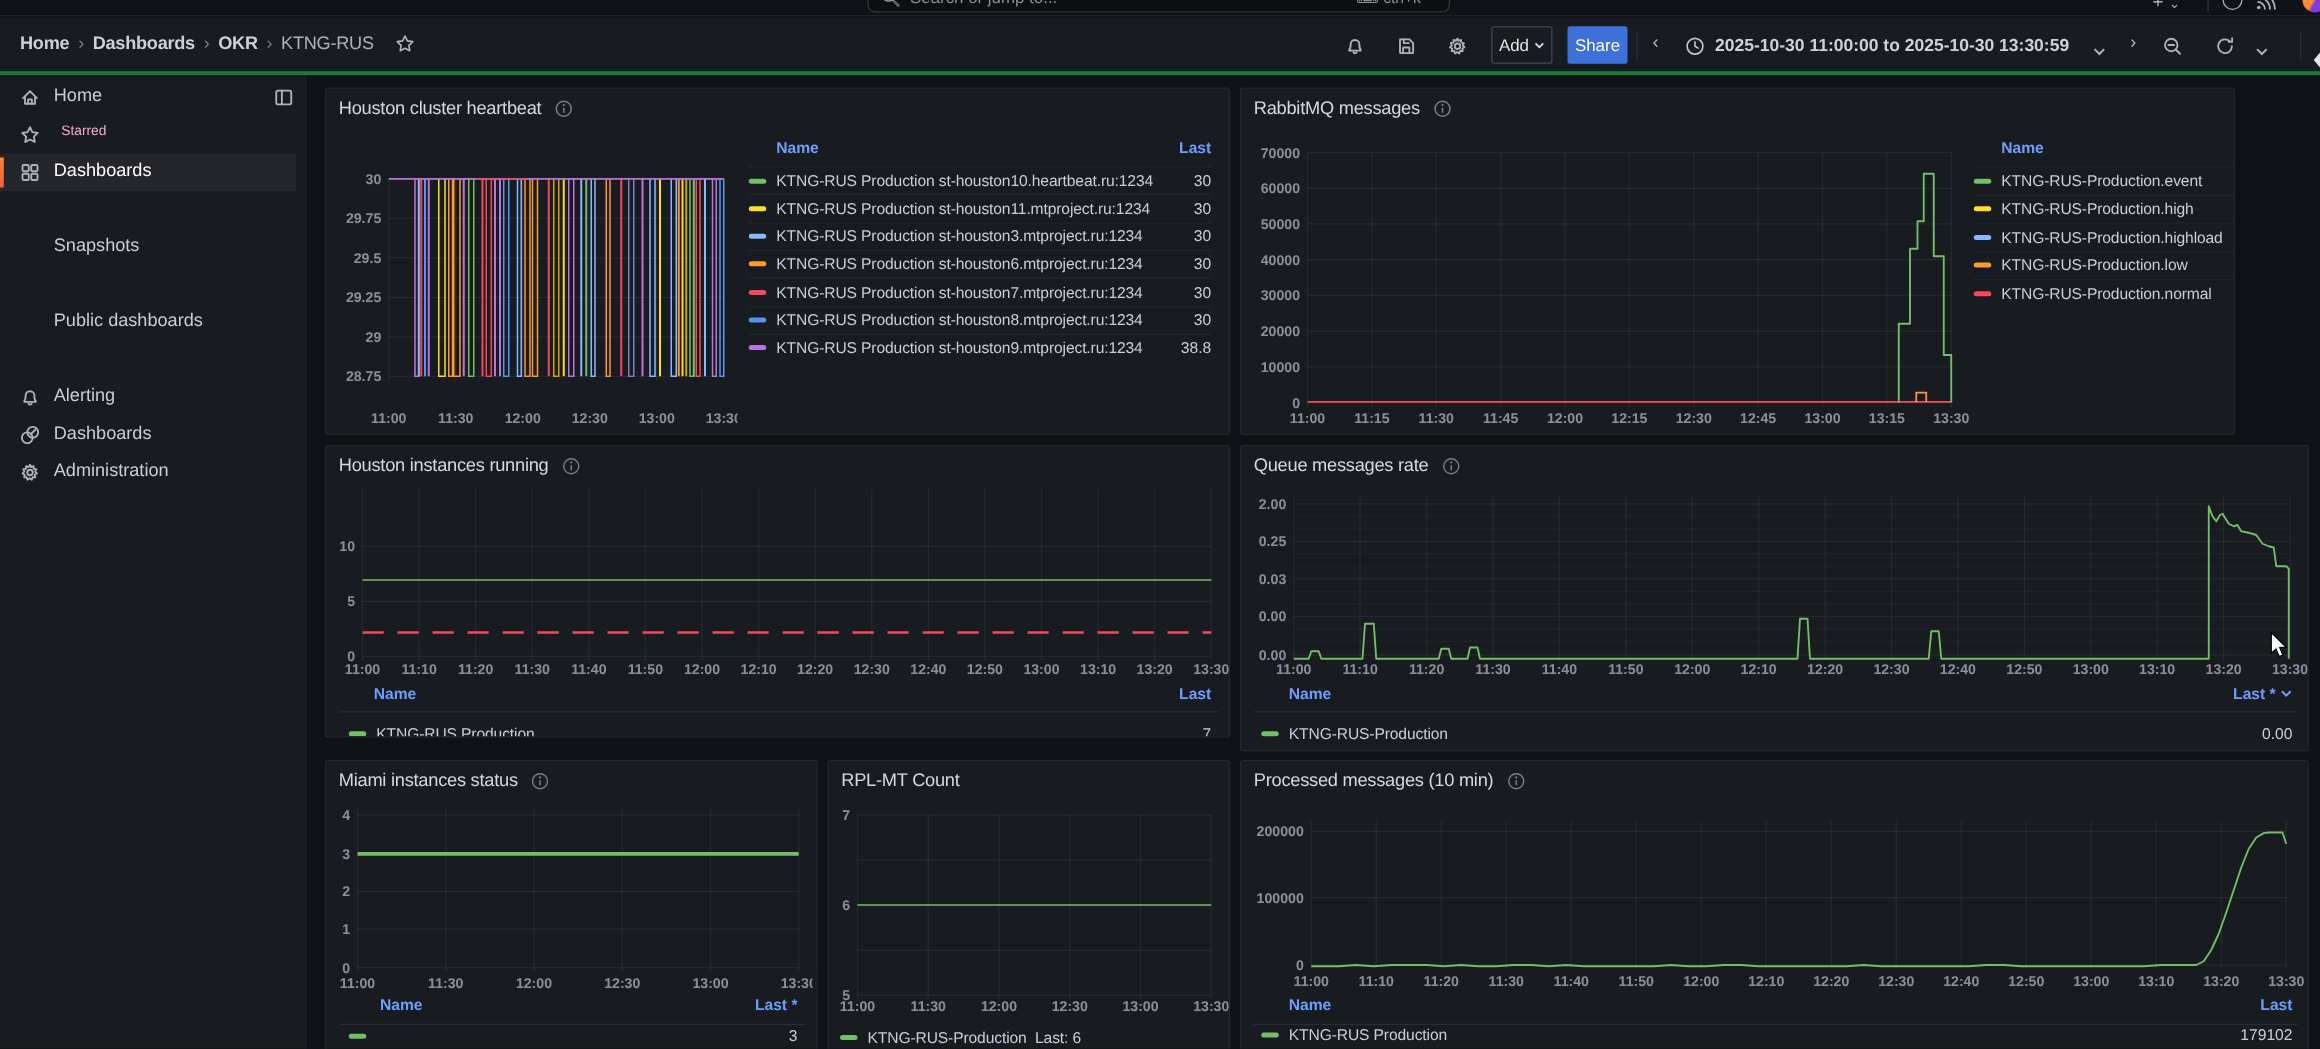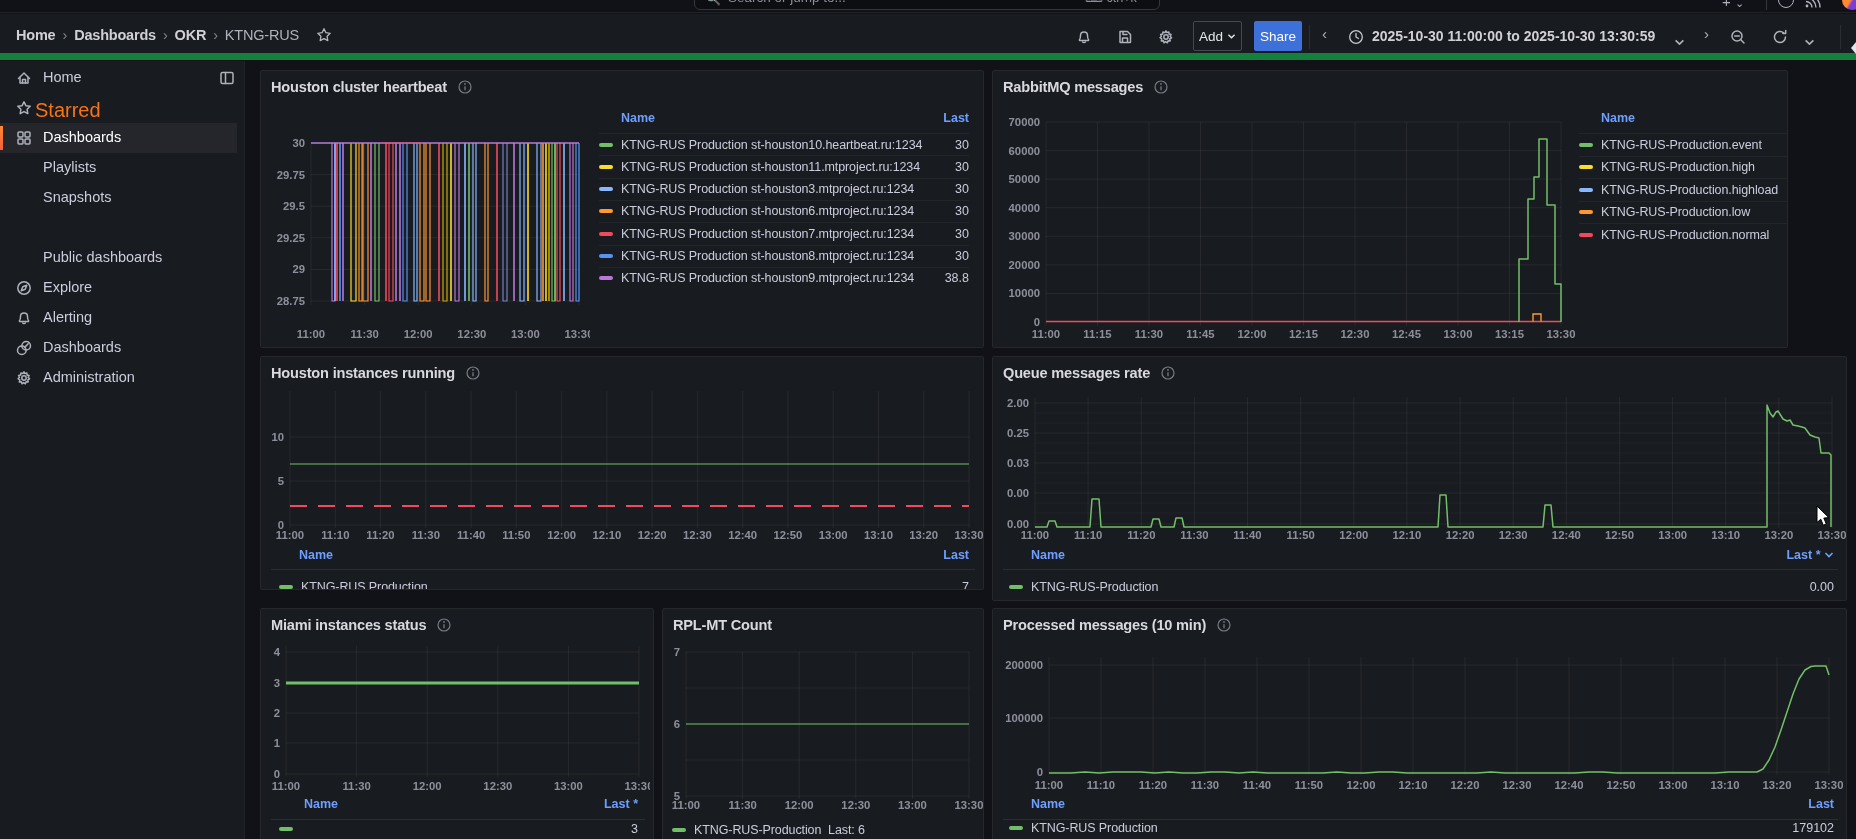--- a/index.html
+++ b/index.html
@@ -1,16 +1,16 @@
 <!DOCTYPE html>
 <html><head><meta charset="utf-8"><style>
 *{margin:0;padding:0;box-sizing:border-box}
 html,body{width:1856px;height:839px;overflow:hidden;background:#111217;font-family:"Liberation Sans",sans-serif;position:relative}
 .panel{position:absolute;background:#181b1f;border:1px solid #25272b;border-radius:2px;overflow:hidden}
-.pt{position:absolute;left:10px;top:6px;display:flex;align-items:center;font-size:14.6px;font-weight:700;color:#d8d9df;line-height:20px;letter-spacing:-0.2px}
+.pt{position:absolute;left:10px;top:6px;display:flex;align-items:center;font-size:14.6px;font-weight:400;color:#d8d9df;line-height:20px;letter-spacing:-0.2px}
 .chart{position:absolute;left:0;top:0}
 .gr{stroke:rgba(204,204,220,0.08);stroke-width:1}
 .grm{stroke:rgba(204,204,220,0.04);stroke-width:1}
 .ax{fill:rgba(204,204,220,0.65);font-size:11.3px;font-weight:700;font-family:"Liberation Sans",sans-serif}
 .lhead{position:absolute;display:flex;font-size:12.5px;font-weight:700;color:#6e9fff}
 .lh{display:flex;align-items:center}
 .lrow{position:absolute;display:flex;align-items:center;font-size:12.5px;color:#ccccdc;border-top:1px solid rgba(204,204,220,0.06)}
 .lrow2{position:absolute;display:flex;align-items:center;font-size:12.5px;color:#ccccdc}
 .dash{width:14px;height:4px;border-radius:2px;margin-right:8px;flex:0 0 auto}
 .ln{white-space:nowrap;letter-spacing:-0.1px}
@@ -25,21 +25,21 @@
     <div style="position:absolute;left:1085px;top:-10px;color:#8e8f99;font-size:12.5px">⌨ ctrl+k</div>
     <div style="position:absolute;left:1722px;top:-7px;color:#aeb2bb;font-size:15px">+ <span style="font-size:11px">⌄</span></div>
     <div style="position:absolute;left:1766px;top:-6px;width:1px;height:16px;background:#35373d"></div>
     <div style="position:absolute;left:1778px;top:-8px;width:16px;height:16px;border:1.5px solid #aeb2bb;border-radius:50%"></div>
     <svg style="position:absolute;left:1803px;top:-8px" width="18" height="18" viewBox="0 0 18 18" fill="none" stroke="#aeb2bb" stroke-width="1.4">
       <circle cx="4" cy="14" r="1.4" fill="#aeb2bb" stroke="none"></circle>
       <path d="M3 9.5 a6 6 0 0 1 6 6 M3 5.5 a10 10 0 0 1 10 10 M3 1.5 a14 14 0 0 1 14 14"></path>
     </svg>
     <div style="position:absolute;left:1842px;top:-10px;width:20px;height:20px;border-radius:50%;background:linear-gradient(120deg,#ff8833 45%,#7d3dd9 55%)"></div>
   </div>
-<div style="position:absolute;left:0;top:14px;width:1856px;height:46px;background:#181b1f;border-bottom:7px solid #15803d;z-index:4">
+<div style="position:absolute;left:0;top:14px;width:1856px;height:46px;background:#181b1f;border-bottom:3px solid #15803d;z-index:4">
     <div style="position:absolute;left:16px;top:13px;display:flex;align-items:center;font-size:14.5px;letter-spacing:-0.2px;color:#d0d1d6;font-weight:600">Home<span class="bsep">›</span>Dashboards<span class="bsep">›</span>OKR<span class="bsep">›</span><span style="color:#b0b1ba;font-weight:400">KTNG-RUS</span><span style="margin-left:17px;display:flex">
         <svg width="16" height="16" viewBox="0 0 16 16" stroke="#b4b7bd" stroke-width="1.3" stroke-linecap="round" stroke-linejoin="round">
           <path d="M8 1.8 L9.9 5.7 L14.2 6.3 L11.1 9.3 L11.8 13.6 L8 11.6 L4.2 13.6 L4.9 9.3 L1.8 6.3 L6.1 5.7 Z" fill="none"></path>
         </svg>
       </span></div>
     <div style="position:absolute;left:1076px;top:15px"><svg width="16" height="16" viewBox="0 0 16 16" stroke="#aeb2bb" stroke-width="1.5" stroke-linecap="round" stroke-linejoin="round">
         <path d="M3.5 11.5 H12.5 V10.5 C11.5 9.8 11.5 8 11.5 6.5 C11.5 4.5 10 3 8 3 C6 3 4.5 4.5 4.5 6.5 C4.5 8 4.5 9.8 3.5 10.5 Z" fill="none"></path>
         <path d="M6.7 13 C7 13.8 9 13.8 9.3 13" fill="none"></path>
       </svg></div>
     <div style="position:absolute;left:1117px;top:15px"><svg width="16" height="16" viewBox="0 0 16 16" stroke="#aeb2bb" stroke-width="1.5" stroke-linecap="round" stroke-linejoin="round">
@@ -88,47 +88,37 @@
           <path d="M2.5 8.5 L8 3 L13.5 8.5" fill="none"></path>
           <path d="M4 7.5 V13 H12 V7.5" fill="none"></path>
           <path d="M6.5 13 V9.5 H9.5 V13" fill="none"></path>
         </svg></div>
       <div style="position:absolute;left:43px;top:6px;font-size:14.5px;color:#ccccdc">Home</div>
     </div>
     <div style="position:absolute;left:0;top:32px;width:237px;height:30px;">
       <div style="position:absolute;left:16px;top:7px"><svg width="16" height="16" viewBox="0 0 16 16" stroke="#aeb2bb" stroke-width="1.5" stroke-linecap="round" stroke-linejoin="round">
           <path d="M8 1.8 L9.9 5.7 L14.2 6.3 L11.1 9.3 L11.8 13.6 L8 11.6 L4.2 13.6 L4.9 9.3 L1.8 6.3 L6.1 5.7 Z" fill="none"></path>
         </svg></div>
-      <div style="position:absolute;left:35px;top:6px;font-size:20px;color:#f97316">Starred</div>
+      <div style="position:absolute;left:49px;top:6px;font-size:11px;color:#f9a8d4">Starred</div>
     </div>
     <div style="position:absolute;left:0;top:62px;width:237px;height:30px;background:#25262c;">
       <div style="position:absolute;left:0;top:3px;bottom:3px;width:3px;background:linear-gradient(#ff8833,#f55f3e)"></div>
       <div style="position:absolute;left:16px;top:7px"><svg width="16" height="16" viewBox="0 0 16 16" stroke="#aeb2bb" stroke-width="1.5" stroke-linecap="round" stroke-linejoin="round">
           <rect x="2" y="2" width="5" height="5" rx="1" fill="none"></rect>
           <rect x="9" y="2" width="5" height="5" rx="1" fill="none"></rect>
           <rect x="2" y="9" width="5" height="5" rx="1" fill="none"></rect>
           <rect x="9" y="9" width="5" height="5" rx="1" fill="none"></rect>
         </svg></div>
       <div style="position:absolute;left:43px;top:6px;font-size:14.5px;color:#ffffff;font-weight:500">Dashboards</div>
     </div>
-    <div style="position:absolute;left:0;top:92px;width:237px;height:30px;">
-      <div style="position:absolute;left:43px;top:6px;font-size:14.5px;color:#ccccdc">Playlists</div>
-    </div>
     <div style="position:absolute;left:0;top:122px;width:237px;height:30px;">
       <div style="position:absolute;left:43px;top:6px;font-size:14.5px;color:#ccccdc">Snapshots</div>
     </div>
     <div style="position:absolute;left:0;top:182px;width:237px;height:30px;">
       <div style="position:absolute;left:43px;top:6px;font-size:14.5px;color:#ccccdc">Public dashboards</div>
-    </div>
-    <div style="position:absolute;left:0;top:212px;width:237px;height:30px;">
-      <div style="position:absolute;left:16px;top:7px"><svg width="16" height="16" viewBox="0 0 16 16" stroke="#aeb2bb" stroke-width="1.5" stroke-linecap="round" stroke-linejoin="round">
-          <circle cx="8" cy="8" r="6.2" fill="none"></circle>
-          <path d="M10.8 5.2 L9.2 9.2 L5.2 10.8 L6.8 6.8 Z" fill="none"></path>
-        </svg></div>
-      <div style="position:absolute;left:43px;top:6px;font-size:14.5px;color:#ccccdc">Explore</div>
     </div>
     <div style="position:absolute;left:0;top:242px;width:237px;height:30px;">
       <div style="position:absolute;left:16px;top:7px"><svg width="16" height="16" viewBox="0 0 16 16" stroke="#aeb2bb" stroke-width="1.5" stroke-linecap="round" stroke-linejoin="round">
           <path d="M3.5 11.5 H12.5 V10.5 C11.5 9.8 11.5 8 11.5 6.5 C11.5 4.5 10 3 8 3 C6 3 4.5 4.5 4.5 6.5 C4.5 8 4.5 9.8 3.5 10.5 Z" fill="none"></path>
           <path d="M6.7 13 C7 13.8 9 13.8 9.3 13" fill="none"></path>
         </svg></div>
       <div style="position:absolute;left:43px;top:6px;font-size:14.5px;color:#ccccdc">Alerting</div>
     </div>
     <div style="position:absolute;left:0;top:272px;width:237px;height:30px;">
       <div style="position:absolute;left:16px;top:7px"><svg width="16" height="16" viewBox="0 0 16 16" stroke="#aeb2bb" stroke-width="1.5" stroke-linecap="round" stroke-linejoin="round">

